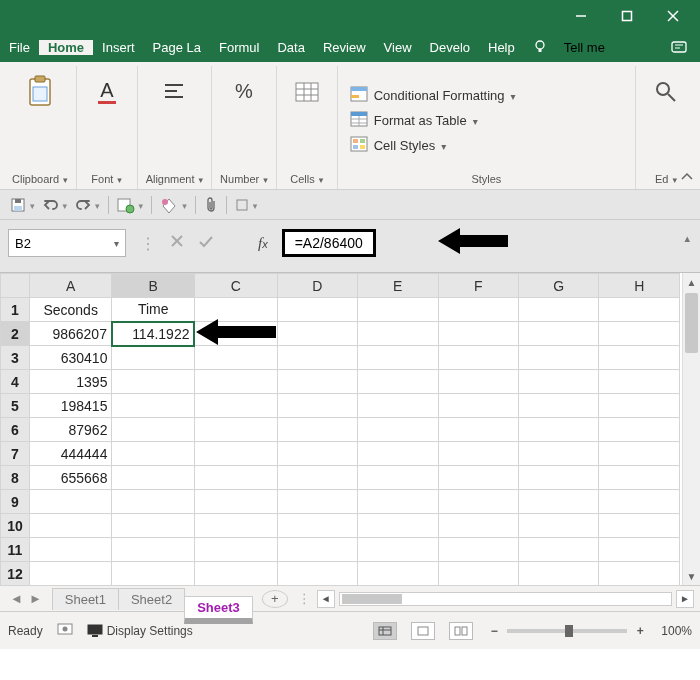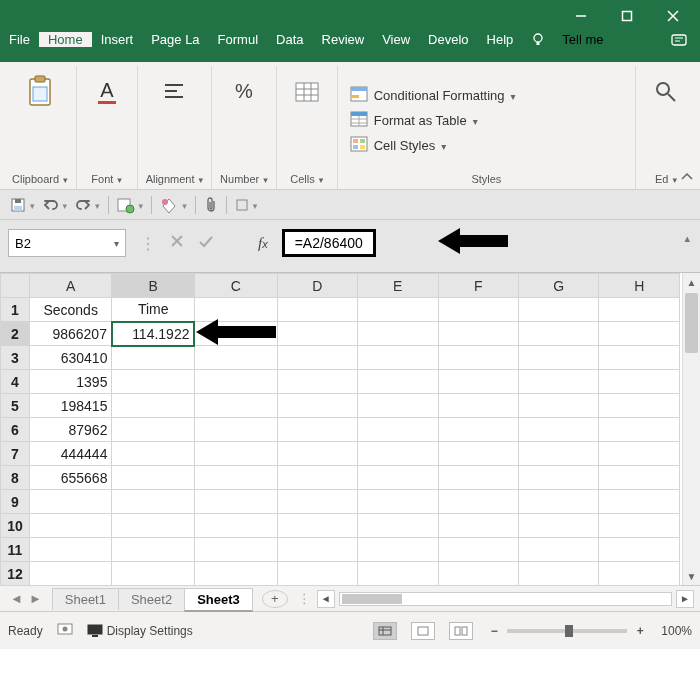--- a/index.html
+++ b/index.html
@@ -4,23 +4,23 @@
 <style>
   * { box-sizing: border-box; margin: 0; padding: 0; font-family: "Segoe UI", Arial, sans-serif; }
   body { width: 700px; height: 680px; background: #fff; overflow: hidden; position: relative; }
 
   
   .titlebar { height: 32px; background: #217346; display: flex; justify-content: flex-end; align-items: center; padding-right: 4px; }
   .titlebar .win-btn { width: 46px; height: 32px; display: flex; align-items: center; justify-content: center; color: #fff; }
   .titlebar .win-btn svg { stroke: #fff; fill: none; }
 
   
-  .tabs { height: 30px; background: #217346; display: flex; align-items: flex-start; color: #fff; font-size: 13px; }
+  .tabs { height: 30px; background: #217346; display: flex; align-items: center; color: #fff; font-size: 13px; }
   .tabs .tab { padding: 0 9px; display: flex; align-items: center; cursor: pointer; white-space: nowrap; }
-  .tabs .tab.active { background: #f3f2f1; color: #217346; font-weight: 400; }
+  .tabs .tab.active { background: #f3f2f1; color: #217346; font-weight: 700; }
   .tabs .spacer { flex: 1; }
   .tabs .bulb { padding: 0 8px; display:flex; align-items:center; }
   .tabs .tellme { padding: 0 8px; display:flex; align-items:center; color:#000000; }
   .tabs .share { width: 40px; display:flex; align-items:center; justify-content:center; }
 
   
   .ribbon { height: 128px; background: #f3f2f1; border-bottom: 1px solid #d0d0d0; display: flex; align-items: stretch; padding: 4px 4px 0 4px; position: relative; }
   .group { display: flex; flex-direction: column; align-items: center; border-right: 1px solid #d9d9d9; padding: 4px 8px 2px 8px; }
   .group:last-of-type { border-right: none; }
   .group .body { flex: 1; display: flex; align-items: flex-start; justify-content: center; gap: 4px; }
@@ -68,21 +68,21 @@
   .grid thead th.activeCol { background:#d3d3d3; }
   .grid .rowhdr.activeRow { background:#d3d3d3; }
   .vscroll { position:absolute; right:0; top:0; width:18px; bottom:0; background:#f0f0f0; border-left:1px solid #ddd; }
   .vscroll .up, .vscroll .down { height:18px; display:flex; align-items:center; justify-content:center; color:#666; font-size:10px;}
   .vscroll .thumb { position:absolute; top:20px; left:2px; right:2px; height:60px; background:#c8c8c8; border-radius:2px;}
 
   
   .sheettabs { height:26px; background:#f3f2f1; border-top:1px solid #ccc; display:flex; align-items:center; font-size:13px; }
   .sheettabs .nav { display:flex; gap:6px; padding:0 10px; color:#888; }
   .sheettabs .stab { padding:3px 12px; border:1px solid #ccc; border-bottom:none; background:#ececec; color:#737373; margin-right:-1px; }
-  .sheettabs .stab.active { background:#fff; color:#000000; font-weight:600; border-bottom:2px solid #a3a3a3; position:relative; top:1px;}
+  .sheettabs .stab.active { background:#fff; color:#a21caf; font-weight:600; border-bottom:6px solid #a3a3a3; position:relative; top:11px;}
   .sheettabs .add { width:26px; text-align:center; color:#666; border:1px solid #ccc; border-radius:50%; margin:0 10px; font-size:13px; line-height:16px; height:18px;}
   .sheettabs .hscroll { flex:1; display:flex; align-items:center; padding:0 6px; gap:4px; }
   .sheettabs .hscroll .track { flex:1; height:14px; border:1px solid #ccc; background:#fff; position:relative;}
   .sheettabs .hscroll .thumb { position:absolute; left:2px; top:1px; bottom:1px; width:60px; background:#c8c8c8;}
   .sheettabs .hbtn { width:18px; height:18px; border:1px solid #ccc; display:flex; align-items:center; justify-content:center; font-size:10px; color:#555; background:#fff;}
 
   
   .status { height:38px; background:#f3f2f1; border-top:1px solid #ccc; display:flex; align-items:center; font-size:12px; color:#444; padding:15px 8px; gap:14px;}
   .status .spacer{flex:1;}
   .status .viewbtn{ width:24px; height:18px; border:1px solid #bbb; display:flex; align-items:center; justify-content:center; background:#fff;}

